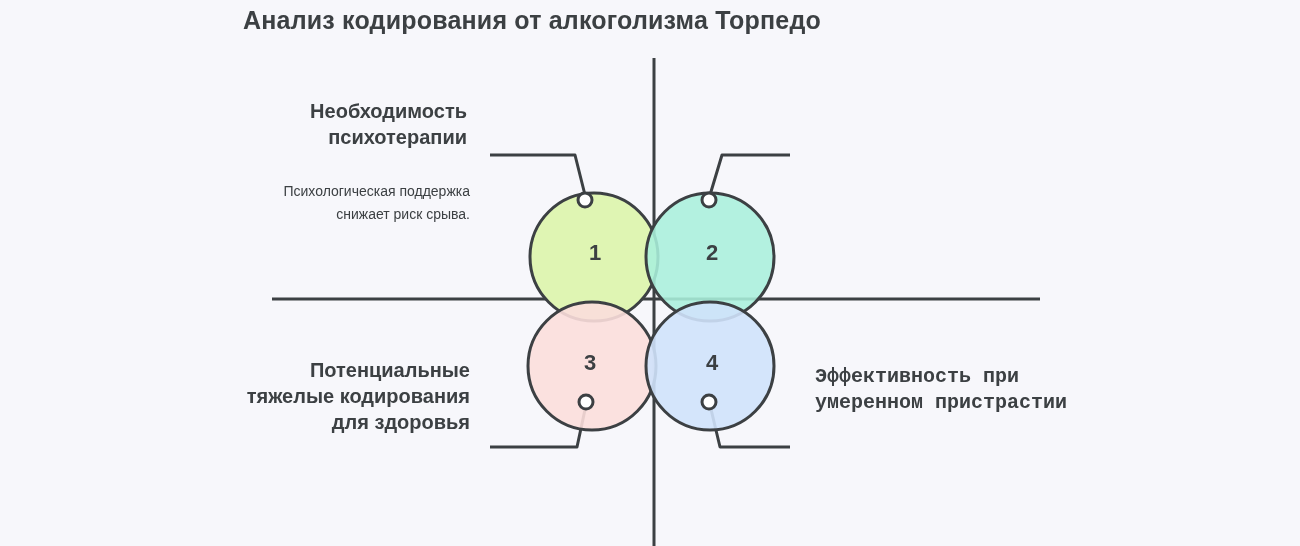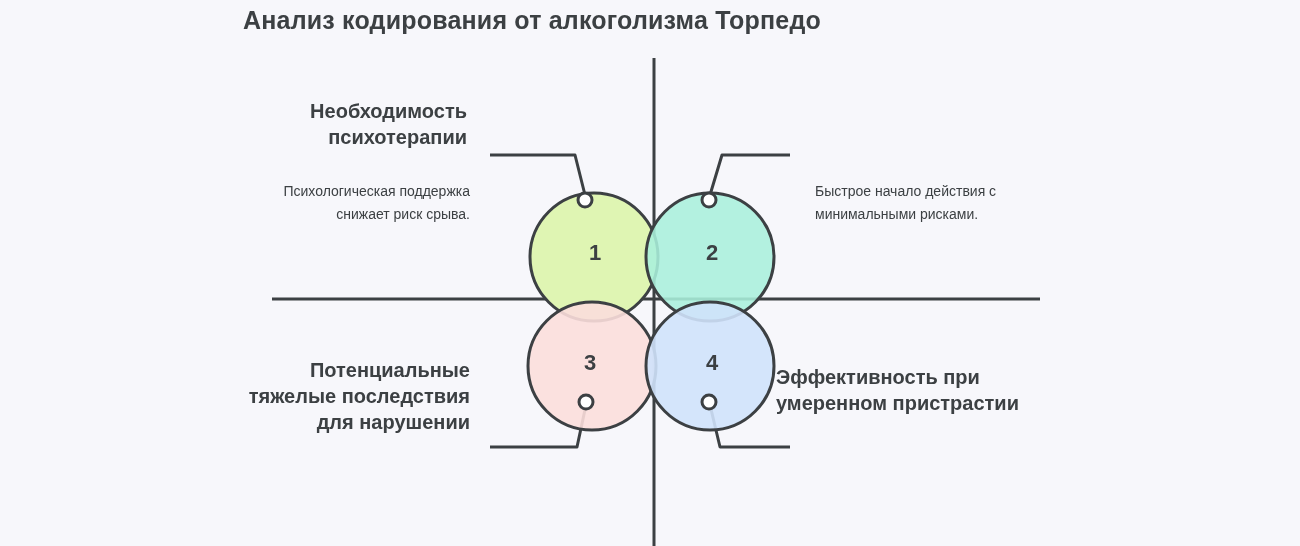--- a/index.html
+++ b/index.html
@@ -57,21 +57,21 @@
   
   #h1 { top: 98px; left: 230px; width: 237px; }
   #b1 { top: 172px; left: 230px; width: 240px; }
   
   #h2 { top: 80px; left: 815px; width: 250px; }
   #b2 { top: 172px; left: 815px; width: 200px; }
   
   #h3 { top: 357px; left: 220px; width: 250px; }
   #b3 { top: 480px; left: 230px; width: 240px; }
   
-  #h4 { top: 364px; left: 776px; width: 260px; }
+  #h4 { top: 364px; left: 815px; width: 260px; font-family: Liberation Mono, monospace; }
   #b4 { top: 456px; left: 815px; width: 210px; }
 
   .circle-num {
     position: absolute;
     font-size: 22px;
     font-weight: bold;
     color: #3c4043;
     text-align: center;
     width: 30px;
   }
@@ -114,19 +114,18 @@
   </svg>
 
   <div class="circle-num" id="n1">1</div>
   <div class="circle-num" id="n2">2</div>
   <div class="circle-num" id="n3">3</div>
   <div class="circle-num" id="n4">4</div>
 
   <div class="quad-heading right-align" id="h1">Необходимость психотерапии</div>
   <div class="quad-body right-align" id="b1">Психологическая поддержка снижает риск срыва.</div>
 
-  <div class="quad-body left-align" id="b2">Быстрое начало действия с минимальными рисками.</div>
 
-  <div class="quad-heading right-align" id="h3">Потенциальные тяжелые последствия для нарушении</div>
+  <div class="quad-heading right-align" id="h3">Потенциальные тяжелые кодирования для здоровья</div>
 
   <div class="quad-heading left-align" id="h4">Эффективность при умеренном пристрастии</div>
 
 </div>
 
 </body></html>

